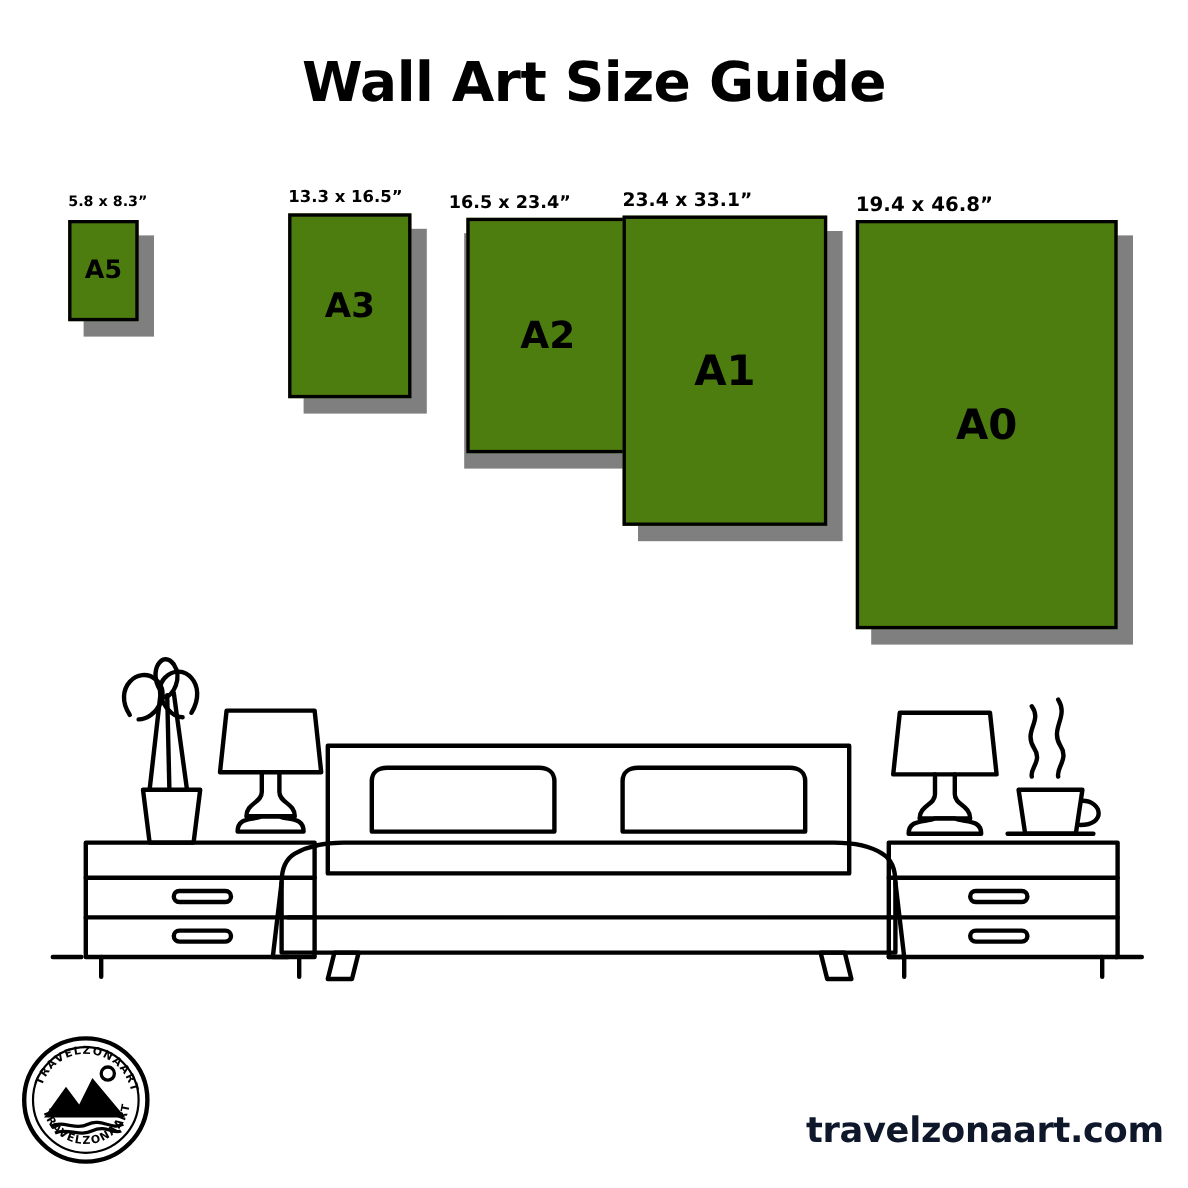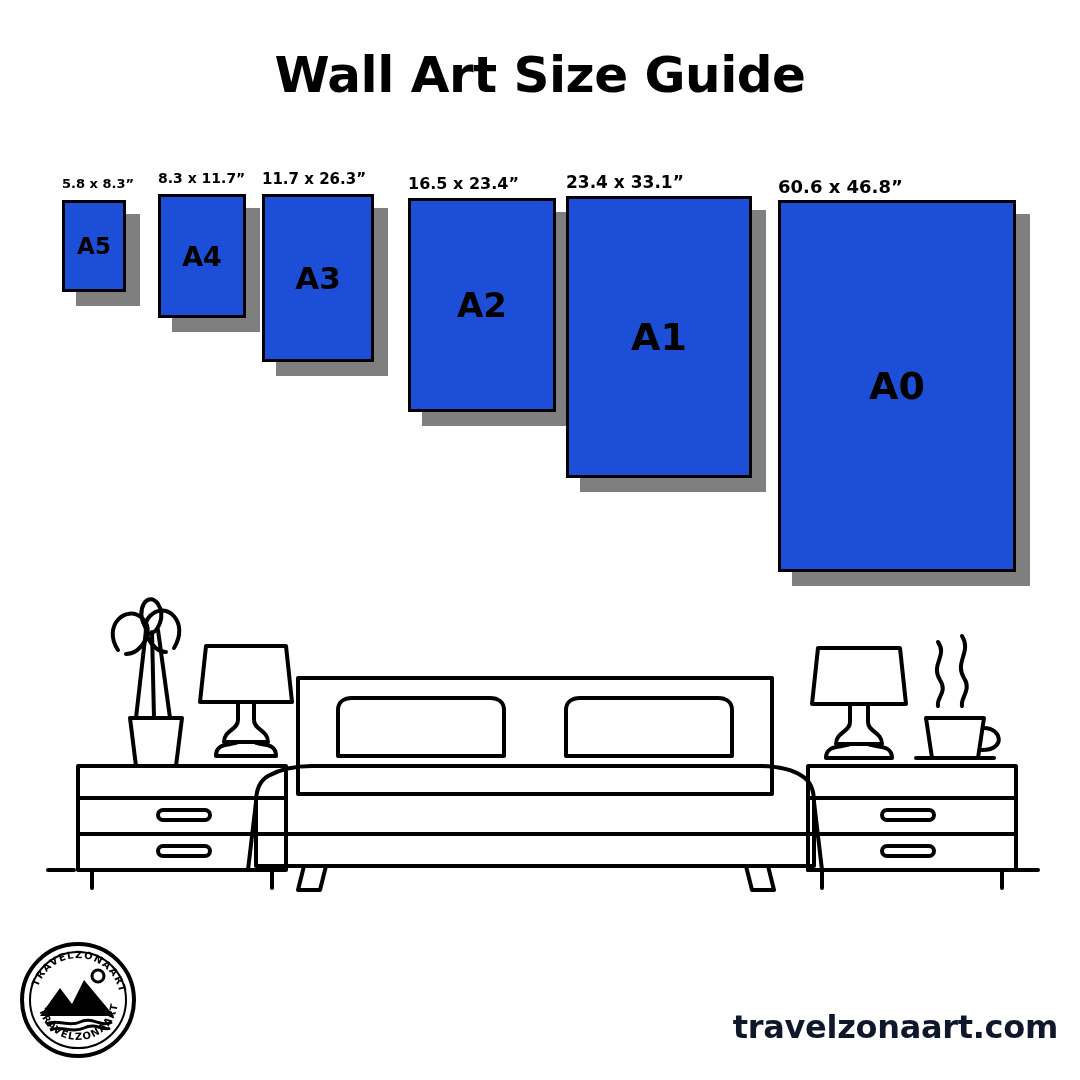--- a/index.html
+++ b/index.html
@@ -54,21 +54,21 @@
     font-weight: 700;
     color: #000;
     white-space: nowrap;
   }
   .frame-shadow {
     position: absolute;
     background: #7f7f7f;
   }
   .frame-box {
     position: absolute;
-    background: #1d4ed8;
+    background: #4d7c0f;
     border: 3px solid #000000;
     box-sizing: border-box;
     display: flex;
     align-items: center;
     justify-content: center;
   }
   .frame-label {
     font-weight: 700;
     color: #000;
     line-height: 1;
@@ -110,50 +110,43 @@
   <div class="title">Wall Art Size Guide</div>
 
   <div class="frames-area" id="frames-area">
       <div class="frame-group" style="left: 62px; top: 176px; width: 64px; height: 130px;">
         <div class="frame-dims" style="top: 0px; font-size: 13px;">5.8 x 8.3”</div>
         <div class="frame-shadow" style="left: 14px; top: 38px; width: 64px; height: 92px; background: rgb(127, 127, 127);"></div>
         <div class="frame-box" style="left: 0px; top: 24px; width: 64px; height: 92px;">
           <span class="frame-label" style="font-size: 23px;">A5</span>
         </div>
       </div>
-      <div class="frame-group" style="left: 158px; top: 170px; width: 88px; height: 162px;">
-        <div class="frame-dims" style="top: 0px; font-size: 14px;">8.3 x 11.7”</div>
-        <div class="frame-shadow" style="left: 14px; top: 38px; width: 88px; height: 124px; background: rgb(127, 127, 127);"></div>
-        <div class="frame-box" style="left: 0px; top: 24px; width: 88px; height: 124px;">
-          <span class="frame-label" style="font-size: 27px;">A4</span>
-        </div>
-      </div>
       <div class="frame-group" style="left: 262px; top: 170px; width: 112px; height: 206px;">
-        <div class="frame-dims" style="top: 0px; font-size: 15px;">11.7 x 26.3”</div>
+        <div class="frame-dims" style="top: 0px; font-size: 15px;">13.3 x 16.5”</div>
         <div class="frame-shadow" style="left: 14px; top: 38px; width: 112px; height: 168px; background: rgb(127, 127, 127);"></div>
         <div class="frame-box" style="left: 0px; top: 24px; width: 112px; height: 168px;">
           <span class="frame-label" style="font-size: 31px;">A3</span>
         </div>
       </div>
       <div class="frame-group" style="left: 396px; top: 174px; width: 148px; height: 252px; margin-left: 12px;">
         <div class="frame-dims" style="top: 0px; font-size: 16px;">16.5 x 23.4”</div>
         <div class="frame-shadow" style="left: 14px; top: 38px; width: 148px; height: 214px; background: rgb(127, 127, 127);"></div>
-        <div class="frame-box" style="left: 0px; top: 24px; width: 148px; height: 214px;">
+        <div class="frame-box" style="left: 16px; top: 24px; width: 148px; height: 214px;">
           <span class="frame-label" style="font-size: 34px;">A2</span>
         </div>
       </div>
       <div class="frame-group" style="left: 566px; top: 172px; width: 186px; height: 320px;">
         <div class="frame-dims" style="top: 0px; font-size: 17px;">23.4 x 33.1”</div>
         <div class="frame-shadow" style="left: 14px; top: 38px; width: 186px; height: 282px; background: rgb(127, 127, 127);"></div>
         <div class="frame-box" style="left: 0px; top: 24px; width: 186px; height: 282px;">
           <span class="frame-label" style="font-size: 38px;">A1</span>
         </div>
       </div>
       <div class="frame-group" style="left: 778px; top: 176px; width: 238px; height: 410px;">
-        <div class="frame-dims" style="top: 0px; font-size: 18px;">60.6 x 46.8”</div>
+        <div class="frame-dims" style="top: 0px; font-size: 18px;">19.4 x 46.8”</div>
         <div class="frame-shadow" style="left: 14px; top: 38px; width: 238px; height: 372px; background: rgb(127, 127, 127);"></div>
         <div class="frame-box" style="left: 0px; top: 24px; width: 238px; height: 372px;">
           <span class="frame-label" style="font-size: 38px;">A0</span>
         </div>
       </div>
     </div>
 
   <div class="scene">
     <svg width="1020" height="340" viewBox="0 0 1020 340" fill="none" stroke="#000" stroke-width="4" stroke-linecap="round" stroke-linejoin="round">
 

